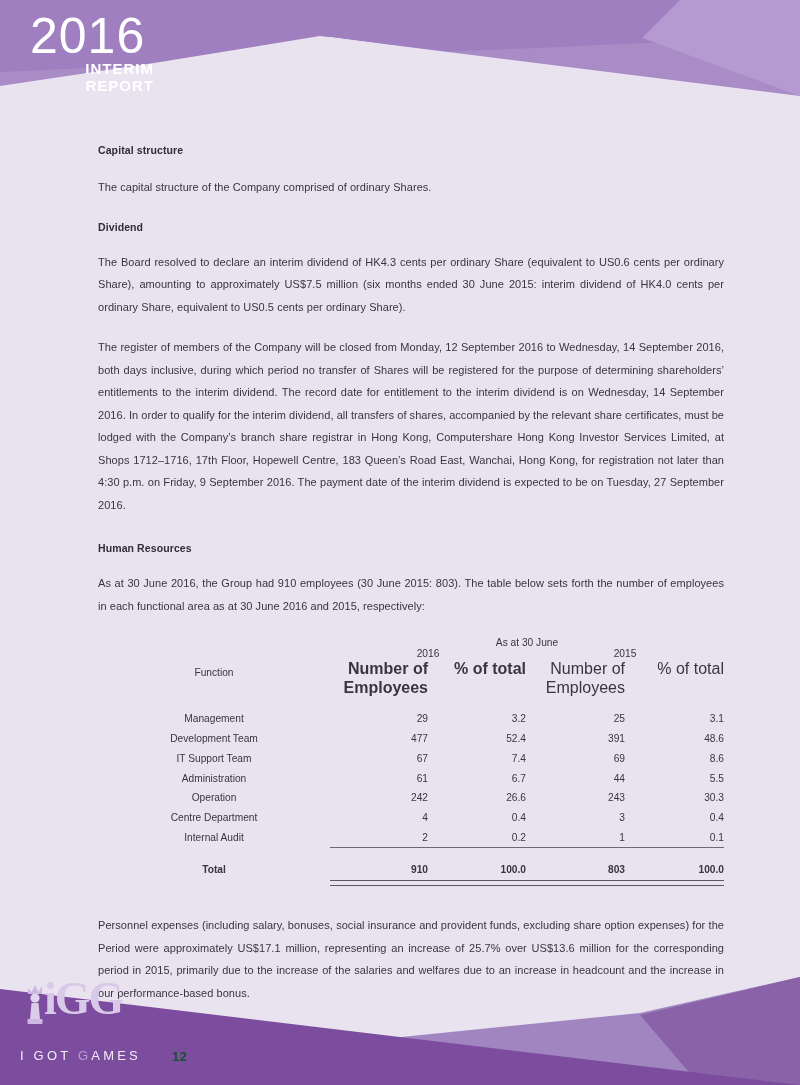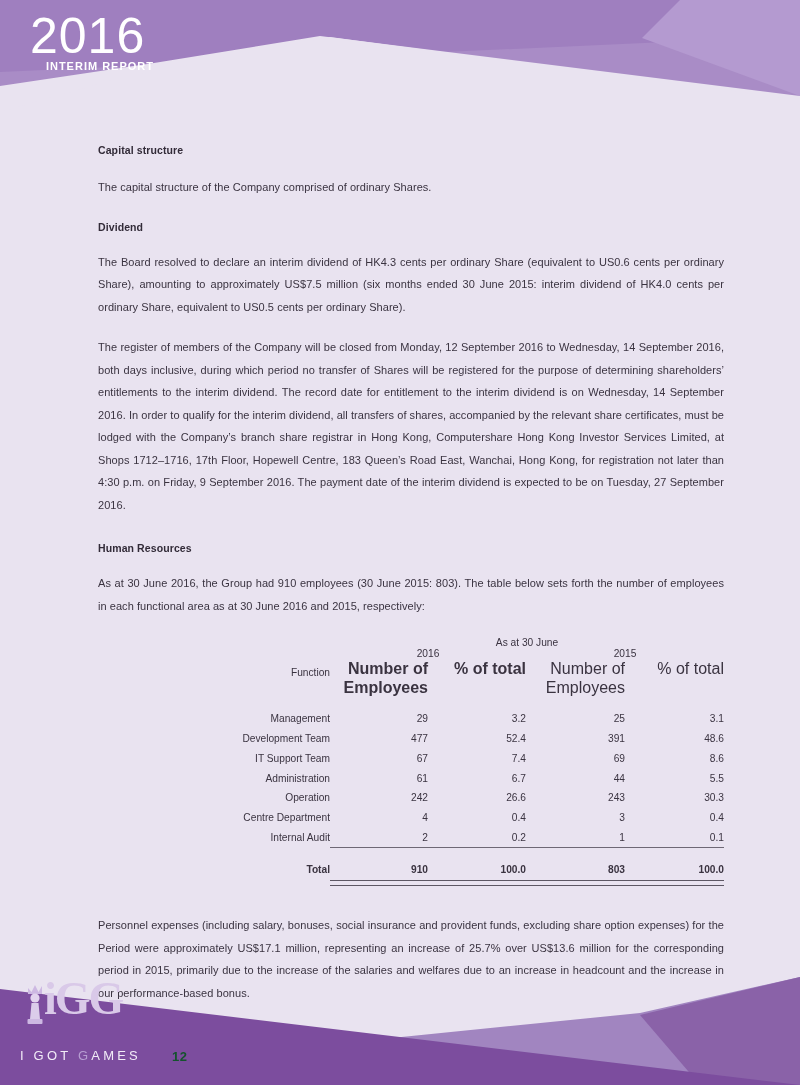--- a/index.html
+++ b/index.html
@@ -82,21 +82,21 @@
     font-size: 50px;
     line-height: 52px;
     letter-spacing: 1px;
     color: #ffffff;
     font-weight: 300;
     text-align: left;
     padding-left: 2px;
   }
   .logo-sub {
     font-family: "Liberation Sans", sans-serif;
-    font-size: 11px;
+    font-size: 15px;
     letter-spacing: 1.0px;
     color: #ffffff;
     font-weight: 600;
     text-align: right;
     padding-right: 4px;
     margin-top: -2px;
   }
 
   
   .content {
@@ -135,21 +135,21 @@
     border-collapse: collapse;
     width: 626px;
     font-size: 10.2px;
     color: #3a3340;
   }
   table.hr-table td, table.hr-table th {
     padding: 0;
     vertical-align: bottom;
     font-weight: normal;
   }
-  .c-func   { width: 232px; text-align: right; }
+  .c-func   { width: 232px; text-align: center; }
   .c-num16  { width: 98px;  text-align: right; }
   .c-pct16  { width: 98px;  text-align: right; }
   .c-num15  { width: 99px;  text-align: right; }
   .c-pct15  { width: 99px;  text-align: right; }
 
   .hdr-span {
     text-align: center;
     font-weight: bold;
     font-size: 10.2px;
     padding-bottom: 10px;

